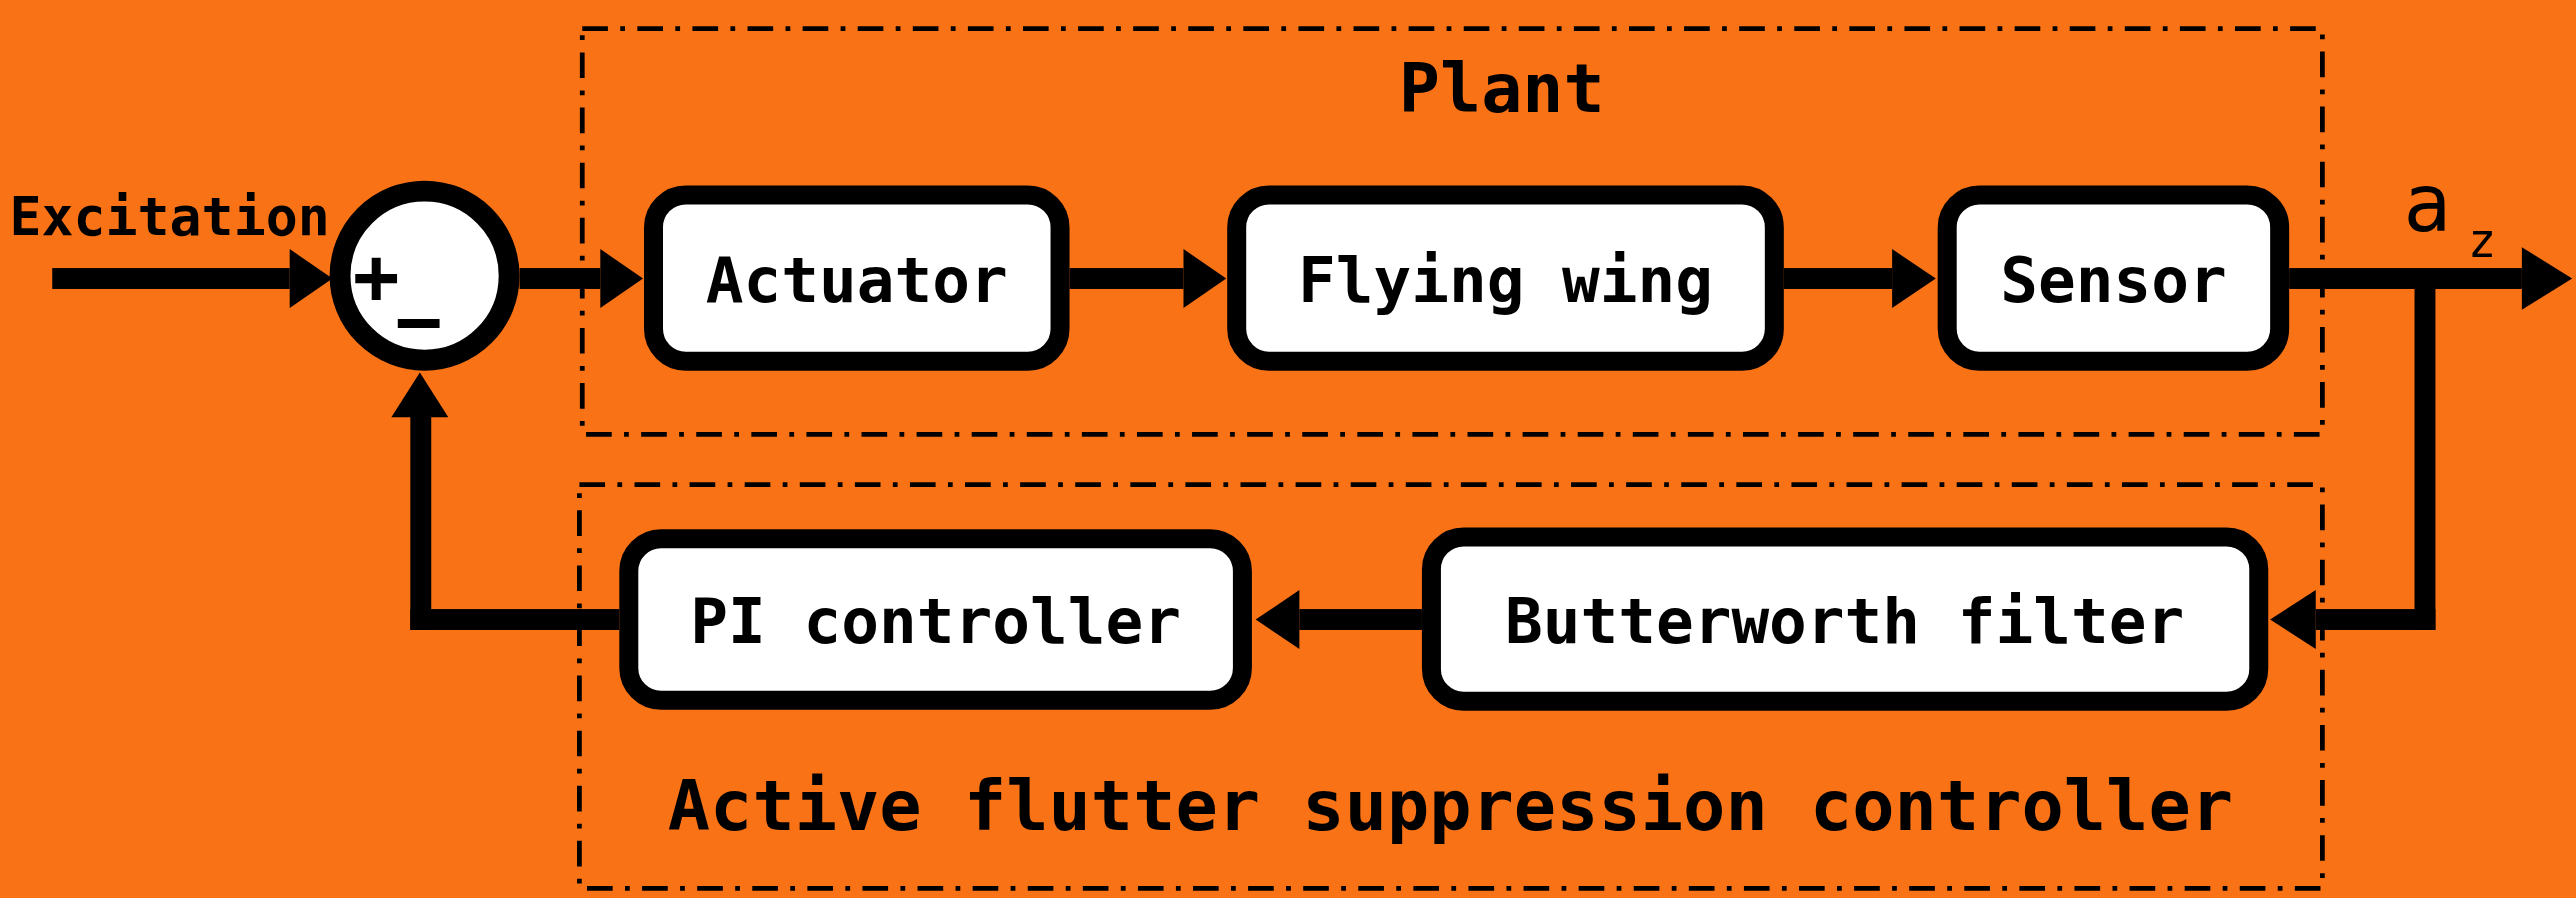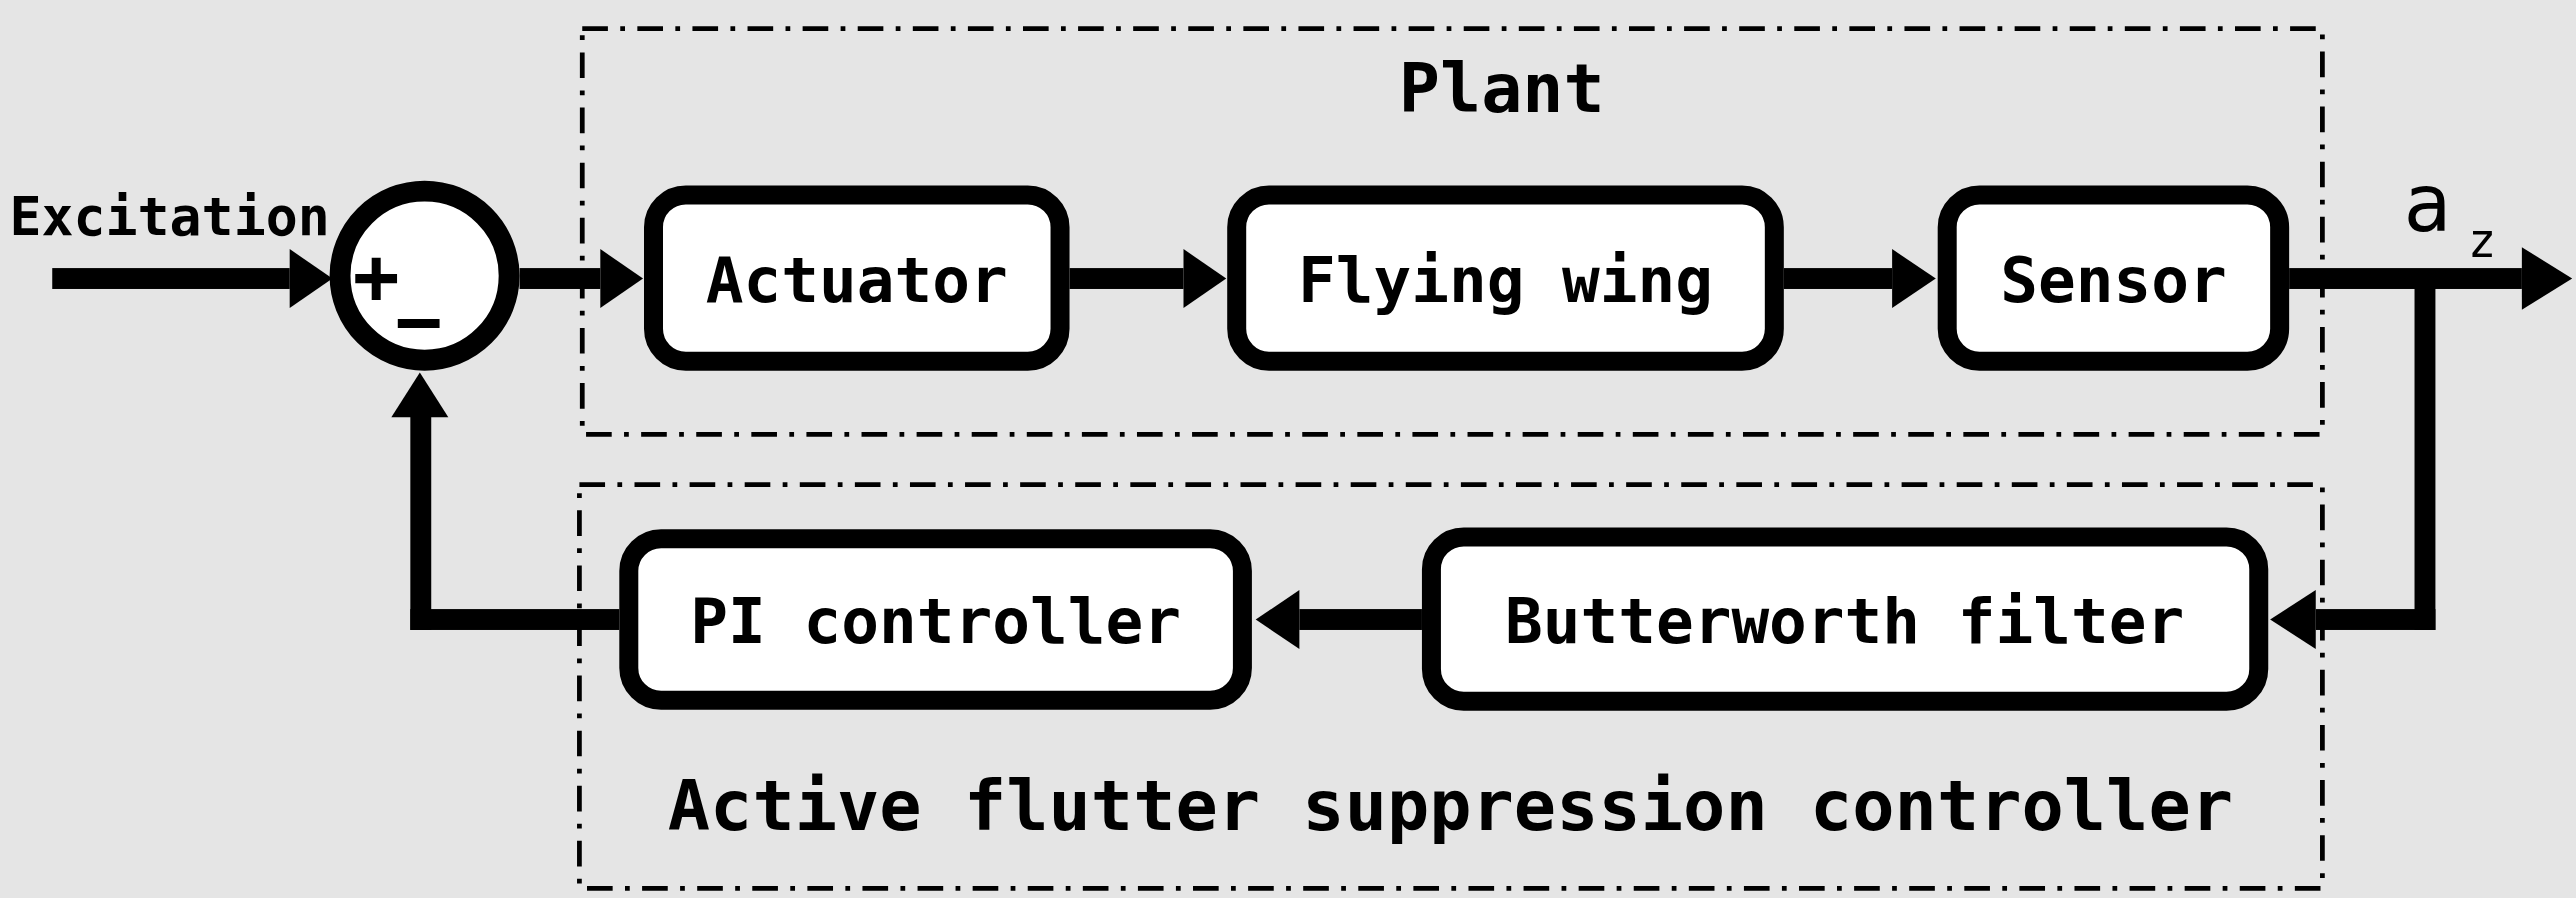--- a/index.html
+++ b/index.html
@@ -4,21 +4,21 @@
 <style>
   html, body {
     margin: 0;
     padding: 0;
     background: #ffffff;
   }
   .stage {
     position: relative;
     width: 2576px;
     height: 898px;
-    background: #e5e5e5;
+    background: #f97316;
     overflow: hidden;
     text-align: center;
   }
   svg { display: block; }
   .mono-bold {
     font-family: "DejaVu Sans Mono", "Liberation Mono", monospace;
     font-weight: bold;
     fill: #000000;
   }
   .mono-reg {

